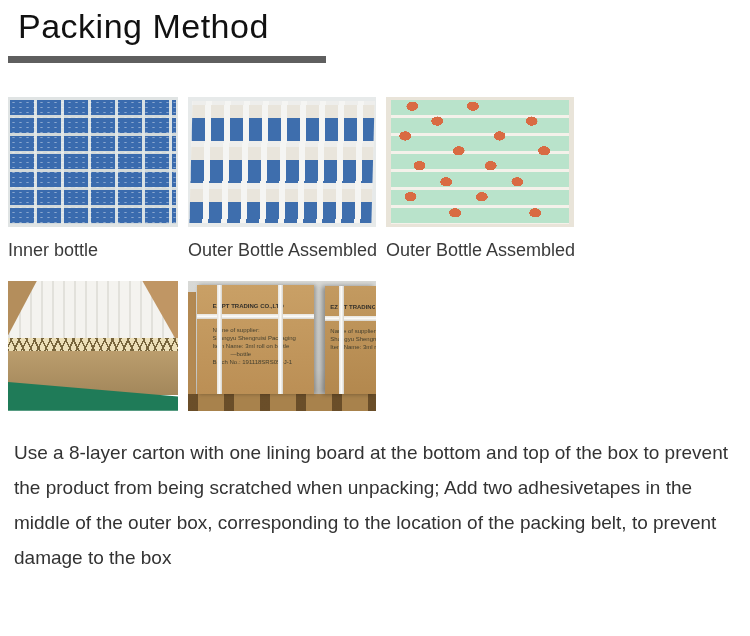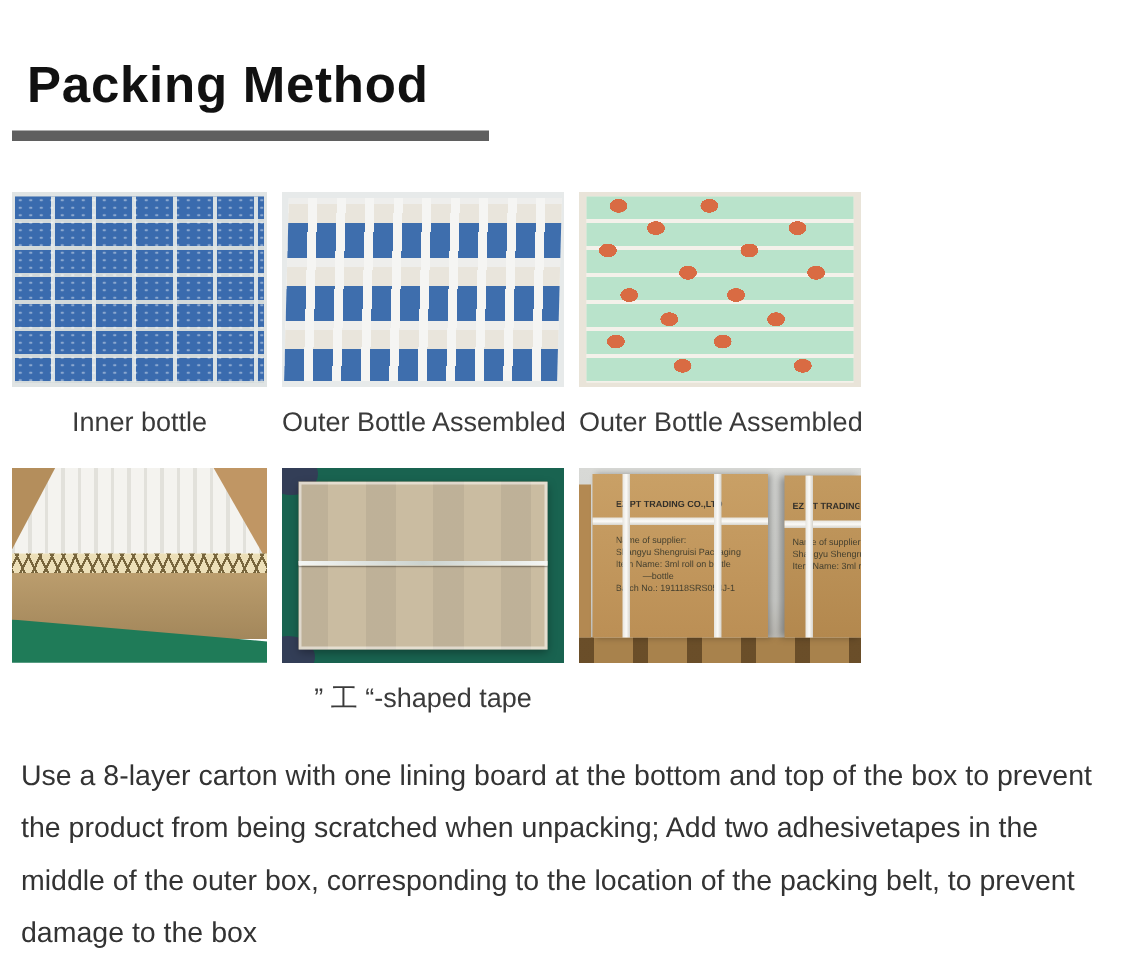--- a/index.html
+++ b/index.html
@@ -2,37 +2,37 @@
 <html><head>
 <meta charset="utf-8">
 <style>
   html,body { margin:0; padding:0; }
   body {
     width:750px; height:636px; background:#ffffff; overflow:hidden;
     font-family:"Liberation Sans", sans-serif; color:#333;
     position:relative;
   }
   .title {
-    margin:37px 0 0 18px; font-size:34px; font-weight:700;
+    margin:6px 0 0 18px; font-size:34px; font-weight:400;
     color:#111; line-height:1.2; letter-spacing:0.5px;
   }
   .title-bar {
     margin:9px 0 0 8px; width:318px; height:7px; background:#5f5f5f;
   }
   .photo-grid {
     display:grid; grid-template-columns:170px 188px 188px 158px;
     column-gap:10px; padding:0 8px; box-sizing:border-box;
   }
   .photo-grid.row1 { margin-top:34px; }
   .photo-grid.row2 { margin-top:20px; }
   figure { margin:0; }
   .photo { height:130px; position:relative; overflow:hidden; }
   .photo div { position:absolute; }
   figcaption {
-    margin-top:12px; text-align:center; font-size:18px; color:#3a3a3a;
+    margin-top:12px; font-size:18px; color:#3a3a3a;
     line-height:22px; white-space:nowrap;
   }
   .description {
     margin:24px 16px 0 14px; font-size:19px; line-height:35px; color:#333;
   }
 
   
   .p1-bg { inset:0; background:#e0e4e4; }
   .p1-tray {
     inset:3px 2px; background-color:#ccd4d5;
@@ -184,30 +184,20 @@
         <div class="p5-top"></div>
         <div class="p5-flap-l"></div>
         <div class="p5-flap-r"></div>
         <div class="p5-corrug"></div>
         <div class="p5-board"></div>
         <div class="p5-floor"></div>
       </div>
     </figure>
 
 
-    <figure>
-      <div class="photo">
-        <div class="p7-bg"></div>
-        <div class="p7-blob tl"></div>
-        <div class="p7-blob bl"></div>
-        <div class="p7-box"></div>
-        <div class="p7-tape"></div>
-      </div>
-      <figcaption>” 工 “-shaped tape</figcaption>
-    </figure>
 
     <figure>
       <div class="photo">
         <div class="p8-bg"></div>
         <div class="p8-pallet"></div>
         <div class="p8-box0"></div>
         <div class="p8-box1">
           <div class="p8-line1">EZ PT TRADING CO.,LTD</div>
           <div class="p8-text">
             <span>Name of supplier:</span>

